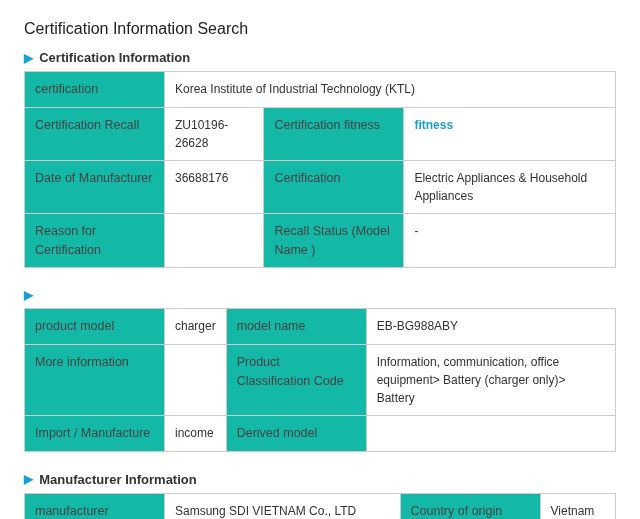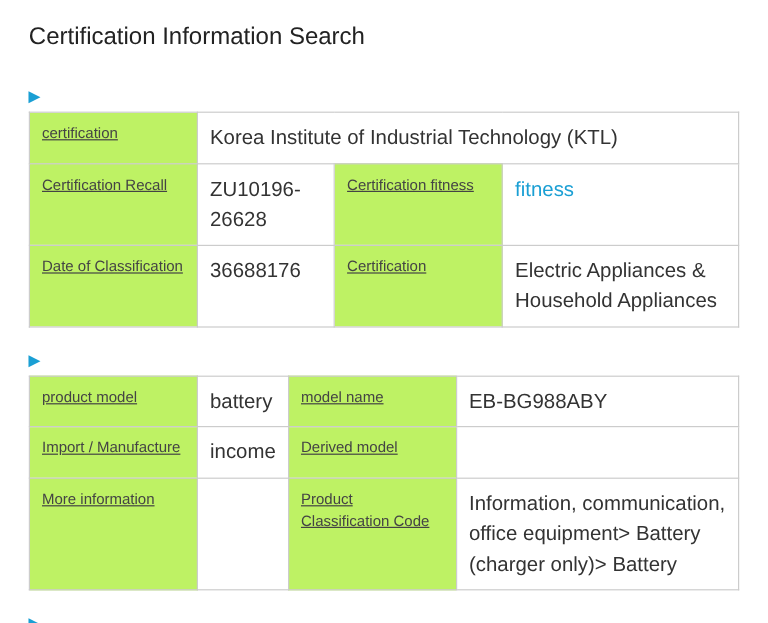--- a/index.html
+++ b/index.html
@@ -5,24 +5,24 @@
     * { box-sizing: border-box; margin: 0; padding: 0; }
     body {
       font-family: Arial, sans-serif;
       font-size: 13px;
       color: #333;
       background: #fff;
       padding: 20px 24px;
       width: 640px;
     }
     h1 {
-      font-size: 20px;
+      font-size: 16px;
       font-weight: normal;
       color: #222;
-      margin-bottom: 30px;
+      margin-bottom: 12px;
     }
     .section {
       margin-bottom: 20px;
     }
     .section-title {
       display: flex;
       align-items: center;
       gap: 6px;
       font-size: 13px;
       font-weight: bold;
@@ -35,109 +35,117 @@
     }
     table {
       width: 100%;
       border-collapse: collapse;
       border: 1px solid #ccc;
     }
     td {
       border: 1px solid #ccc;
       padding: 8px 10px;
       vertical-align: top;
-      font-size: 17px;
+      font-size: 12px;
       line-height: 1.5;
     }
     .label-cell {
-      background: #bef264;
+      background: #14b8a6;
       color: #444;
       width: 140px;
       font-size: 12.5px;
-      text-decoration: underline;
     }
     .value-cell {
       color: #333;
     }
     .link-value {
       color: #1a9fd4;
       text-decoration: none;
+      font-weight: bold;
     }
   </style>
 </head>
 <body>
 
 <h1>Certification Information Search</h1>
 
 <div class="section">
   <div class="section-title">
     <span class="section-title-arrow">▶</span>
+    <span>Certification Information</span>
   </div>
   <table>
 
     <tbody>
         <tr>
       <td class="label-cell">certification</td>
       <td class="value-cell" colspan="3">Korea Institute of Industrial Technology (KTL)</td>
     </tr>
 
     <tr>
       <td class="label-cell">Certification Recall</td>
       <td class="value-cell">ZU10196-26628</td>
       <td class="label-cell">Certification fitness</td>
       <td class="value-cell">
         <a class="link-value">fitness</a>
       </td>
     </tr>
 
     <tr>
-      <td class="label-cell">Date of Classification</td>
+      <td class="label-cell">Date of Manufacturer</td>
       <td class="value-cell">36688176</td>
       <td class="label-cell">Certification</td>
       <td class="value-cell">Electric Appliances &amp; Household Appliances</td>
     </tr>
 
+    <tr>
+      <td class="label-cell">Reason for Certification</td>
+      <td class="value-cell"></td>
+      <td class="label-cell">Recall Status (Model Name )</td>
+      <td class="value-cell">-</td>
+    </tr>
   </tbody>
     </table>
 </div>
 
 <div class="section">
   <div class="section-title">
     <span class="section-title-arrow">▶</span>
   </div>
   <table>
 
     <tbody>
         <tr>
       <td class="label-cell">product model</td>
-      <td class="value-cell">battery</td>
+      <td class="value-cell">charger</td>
       <td class="label-cell">model name</td>
       <td class="value-cell">EB-BG988ABY</td>
+    </tr>
+
+    <tr>
+      <td class="label-cell">More information</td>
+      <td class="value-cell"></td>
+      <td class="label-cell">Product Classification Code</td>
+      <td class="value-cell">Information, communication, office equipment&gt; Battery (charger only)&gt; Battery</td>
     </tr>
 
     <tr>
       <td class="label-cell">Import / Manufacture</td>
       <td class="value-cell">income</td>
       <td class="label-cell">Derived model</td>
       <td class="value-cell"></td>
     </tr>
-
-    <tr>
-      <td class="label-cell">More information</td>
-      <td class="value-cell"></td>
-      <td class="label-cell">Product Classification Code</td>
-      <td class="value-cell">Information, communication, office equipment&gt; Battery (charger only)&gt; Battery</td>
-    </tr>
   </tbody>
     </table>
 </div>
 
 <div class="section">
   <div class="section-title">
     <span class="section-title-arrow">▶</span>
+    <span>Manufacturer Information</span>
   </div>
   <table>
     <tbody>
         <tr>
       <td class="label-cell">manufacturer</td>
       <td class="value-cell">Samsung SDI VIETNAM Co., LTD</td>
       <td class="label-cell">Country of origin</td>
       <td class="value-cell">Vietnam</td>
     </tr>
   </tbody>

